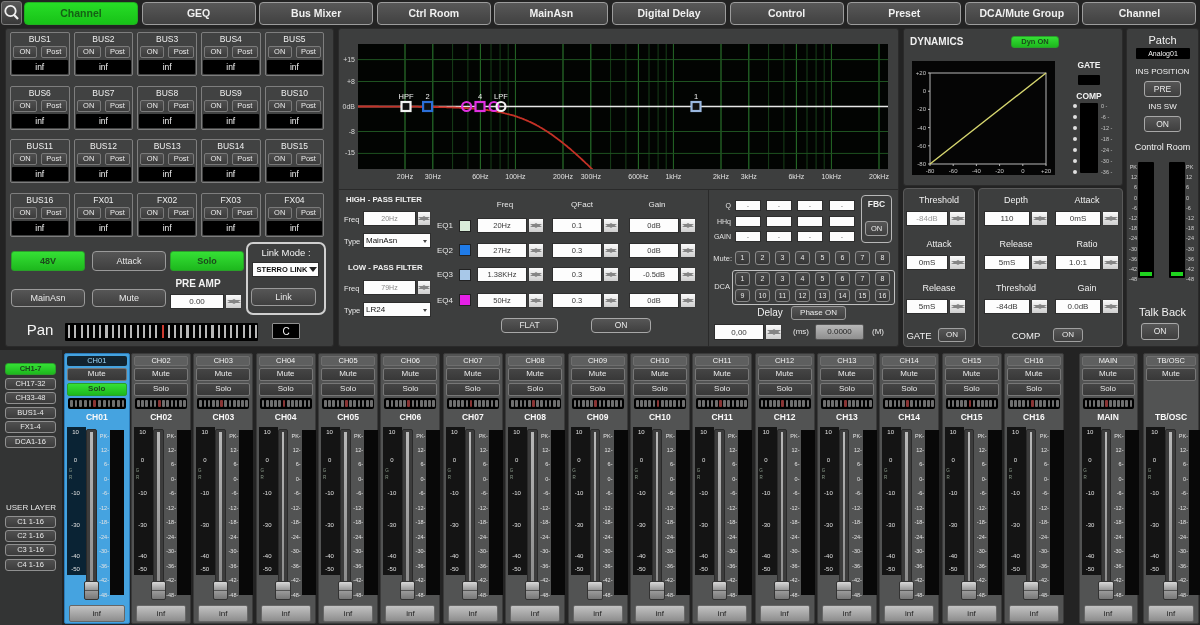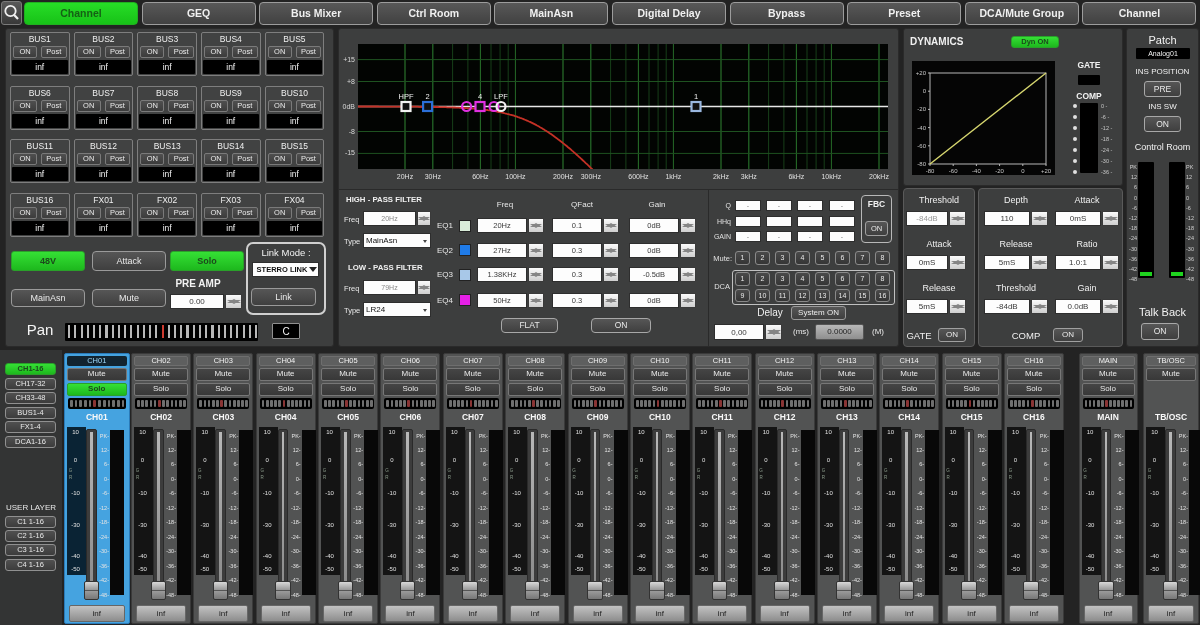--- a/index.html
+++ b/index.html
@@ -18,21 +18,21 @@
 <circle cx="8.5" cy="9" r="5.2" fill="none" stroke="#f0f0f0" stroke-width="1.8"></circle>
 <line x1="12.2" y1="13" x2="16" y2="17" stroke="#f0f0f0" stroke-width="2.2"></line>
 </svg>
   </div>
 <div class="bt" style="left:24.0px;top:2.0px;width:114.0px;height:23.0px;font-size:10.5px;border-radius:4px;background:linear-gradient(#27dd27,#17c217);color:#156015;border:1px solid #20b020;line-height:21.0px;font-weight:bold;">Channel</div>
 <div class="bt" style="left:141.6px;top:2.0px;width:114.0px;height:23.0px;font-size:10.5px;border-radius:4px;background:linear-gradient(#585858,#414141);color:#f0f0f0;border:1px solid #9c9c9c;line-height:21.0px;font-weight:bold;">GEQ</div>
 <div class="bt" style="left:259.2px;top:2.0px;width:114.0px;height:23.0px;font-size:10.5px;border-radius:4px;background:linear-gradient(#585858,#414141);color:#f0f0f0;border:1px solid #9c9c9c;line-height:21.0px;font-weight:bold;">Bus Mixer</div>
 <div class="bt" style="left:376.8px;top:2.0px;width:114.0px;height:23.0px;font-size:10.5px;border-radius:4px;background:linear-gradient(#585858,#414141);color:#f0f0f0;border:1px solid #9c9c9c;line-height:21.0px;font-weight:bold;">Ctrl Room</div>
 <div class="bt" style="left:494.4px;top:2.0px;width:114.0px;height:23.0px;font-size:10.5px;border-radius:4px;background:linear-gradient(#585858,#414141);color:#f0f0f0;border:1px solid #9c9c9c;line-height:21.0px;font-weight:bold;">MainAsn</div>
 <div class="bt" style="left:612.0px;top:2.0px;width:114.0px;height:23.0px;font-size:10.5px;border-radius:4px;background:linear-gradient(#585858,#414141);color:#f0f0f0;border:1px solid #9c9c9c;line-height:21.0px;font-weight:bold;">Digital Delay</div>
-<div class="bt" style="left:729.6px;top:2.0px;width:114.0px;height:23.0px;font-size:10.5px;border-radius:4px;background:linear-gradient(#585858,#414141);color:#f0f0f0;border:1px solid #9c9c9c;line-height:21.0px;font-weight:bold;">Bypass</div>
+<div class="bt" style="left:729.6px;top:2.0px;width:114.0px;height:23.0px;font-size:10.5px;border-radius:4px;background:linear-gradient(#585858,#414141);color:#f0f0f0;border:1px solid #9c9c9c;line-height:21.0px;font-weight:bold;">Control</div>
 <div class="bt" style="left:847.2px;top:2.0px;width:114.0px;height:23.0px;font-size:10.5px;border-radius:4px;background:linear-gradient(#585858,#414141);color:#f0f0f0;border:1px solid #9c9c9c;line-height:21.0px;font-weight:bold;">Preset</div>
 <div class="bt" style="left:964.8px;top:2.0px;width:114.0px;height:23.0px;font-size:10.5px;border-radius:4px;background:linear-gradient(#585858,#414141);color:#f0f0f0;border:1px solid #9c9c9c;line-height:21.0px;font-weight:bold;">DCA/Mute Group</div>
 <div class="bt" style="left:1082.4px;top:2.0px;width:114.0px;height:23.0px;font-size:10.5px;border-radius:4px;background:linear-gradient(#585858,#414141);color:#f0f0f0;border:1px solid #9c9c9c;line-height:21.0px;font-weight:bold;">Channel</div>
 <div class="panel" style="left:5.0px;top:28.0px;width:329.0px;height:319.0px;"></div>
 <div class="" style="left:10.0px;top:32.0px;width:59.5px;height:44.0px;border:1px solid #7e7e7e;border-radius:2px;background:#414242;"></div>
 <div class="lb" style="left:10.0px;top:33.0px;width:59.5px;height:12.0px;font-size:8.5px;color:#f0f0f0;text-align:center;line-height:12.0px;font-weight:normal;">BUS1</div>
 <div class="bt" style="left:13.0px;top:46.0px;width:24.0px;height:12.0px;font-size:7.5px;border-radius:2px;background:linear-gradient(#4f4f4f,#3c3c3c);color:#e9e9e9;border:1px solid #7a7a7a;line-height:10.0px;">ON</div>
 <div class="bt" style="left:41.0px;top:46.0px;width:25.5px;height:12.0px;font-size:7.5px;border-radius:2px;background:linear-gradient(#4f4f4f,#3c3c3c);color:#e9e9e9;border:1px solid #7a7a7a;line-height:10.0px;">Post</div>
 <div class="blk" style="left:12.0px;top:60.0px;width:55.5px;height:14.0px;font-size:8.5px;line-height:14px;">inf</div>
 <div class="" style="left:73.7px;top:32.0px;width:59.5px;height:44.0px;border:1px solid #7e7e7e;border-radius:2px;background:#414242;"></div>
@@ -395,21 +395,21 @@
 <div class="bt" style="left:795.0px;top:288.5px;width:15.0px;height:13.5px;font-size:7px;border-radius:3px;background:linear-gradient(#4a4a4a,#353535);color:#e9e9e9;border:1px solid #8a8a8a;line-height:11.5px;">12</div>
 <div class="bt" style="left:815.0px;top:272.0px;width:15.0px;height:13.5px;font-size:7px;border-radius:3px;background:linear-gradient(#4a4a4a,#353535);color:#e9e9e9;border:1px solid #8a8a8a;line-height:11.5px;">5</div>
 <div class="bt" style="left:815.0px;top:288.5px;width:15.0px;height:13.5px;font-size:7px;border-radius:3px;background:linear-gradient(#4a4a4a,#353535);color:#e9e9e9;border:1px solid #8a8a8a;line-height:11.5px;">13</div>
 <div class="bt" style="left:835.0px;top:272.0px;width:15.0px;height:13.5px;font-size:7px;border-radius:3px;background:linear-gradient(#4a4a4a,#353535);color:#e9e9e9;border:1px solid #8a8a8a;line-height:11.5px;">6</div>
 <div class="bt" style="left:835.0px;top:288.5px;width:15.0px;height:13.5px;font-size:7px;border-radius:3px;background:linear-gradient(#4a4a4a,#353535);color:#e9e9e9;border:1px solid #8a8a8a;line-height:11.5px;">14</div>
 <div class="bt" style="left:855.0px;top:272.0px;width:15.0px;height:13.5px;font-size:7px;border-radius:3px;background:linear-gradient(#4a4a4a,#353535);color:#e9e9e9;border:1px solid #8a8a8a;line-height:11.5px;">7</div>
 <div class="bt" style="left:855.0px;top:288.5px;width:15.0px;height:13.5px;font-size:7px;border-radius:3px;background:linear-gradient(#4a4a4a,#353535);color:#e9e9e9;border:1px solid #8a8a8a;line-height:11.5px;">15</div>
 <div class="bt" style="left:875.0px;top:272.0px;width:15.0px;height:13.5px;font-size:7px;border-radius:3px;background:linear-gradient(#4a4a4a,#353535);color:#e9e9e9;border:1px solid #8a8a8a;line-height:11.5px;">8</div>
 <div class="bt" style="left:875.0px;top:288.5px;width:15.0px;height:13.5px;font-size:7px;border-radius:3px;background:linear-gradient(#4a4a4a,#353535);color:#e9e9e9;border:1px solid #8a8a8a;line-height:11.5px;">16</div>
 <div class="lb" style="left:753.0px;top:306.0px;width:34.0px;height:14.0px;font-size:10px;color:#f0f0f0;text-align:center;line-height:14.0px;font-weight:normal;">Delay</div>
-<div class="bt" style="left:791.0px;top:306.0px;width:55.0px;height:14.0px;font-size:8px;border-radius:3px;background:linear-gradient(#565656,#3f3f3f);color:#e9e9e9;border:1px solid #9a9a9a;line-height:12.0px;">System ON</div>
+<div class="bt" style="left:791.0px;top:306.0px;width:55.0px;height:14.0px;font-size:8px;border-radius:3px;background:linear-gradient(#565656,#3f3f3f);color:#e9e9e9;border:1px solid #9a9a9a;line-height:12.0px;">Phase ON</div>
 <div class="wb" style="left:714.0px;top:324.0px;width:50.0px;height:16.0px;font-size:8px;color:#3a3a3a;line-height:15.0px;">0,00</div>
 <div class="sp" style="left:765.0px;top:324.0px;width:17px;height:16px;">
 <div class="spu" style="top:1px;border-bottom-width:5px;border-left-width:7px;border-right-width:7px;"></div>
 <div class="spd" style="bottom:1px;border-top-width:5px;border-left-width:7px;border-right-width:7px;"></div>
 </div>
 <div class="lb" style="left:788.0px;top:326.0px;width:26.0px;height:12.0px;font-size:8px;color:#e8e8e8;text-align:center;line-height:12.0px;font-weight:normal;">(ms)</div>
 <div class="bt" style="left:815.0px;top:324.0px;width:49.0px;height:16.0px;font-size:8px;border-radius:2px;background:linear-gradient(#b8b8b8,#8f8f8f);color:#222;border:1px solid #555;line-height:14.0px;">0.0000</div>
 <div class="lb" style="left:867.0px;top:326.0px;width:22.0px;height:12.0px;font-size:8px;color:#e8e8e8;text-align:center;line-height:12.0px;font-weight:normal;">(M)</div>
 <div class="panel" style="left:903.0px;top:28.0px;width:220.0px;height:158.0px;"></div>
 <div class="panel" style="left:903.0px;top:188.0px;width:72.0px;height:159.0px;border-color:#5a5a5a;border-radius:4px;"></div>
@@ -553,21 +553,21 @@
 <div class="lb" style="left:1186.0px;top:244.6px;width:11.0px;height:8.0px;font-size:5.5px;color:#d0d0d0;text-align:left;line-height:8.0px;font-weight:normal;">-30</div>
 <div class="lb" style="left:1126.0px;top:254.8px;width:11.0px;height:8.0px;font-size:5.5px;color:#d0d0d0;text-align:right;line-height:8.0px;font-weight:normal;">-36</div>
 <div class="lb" style="left:1186.0px;top:254.8px;width:11.0px;height:8.0px;font-size:5.5px;color:#d0d0d0;text-align:left;line-height:8.0px;font-weight:normal;">-36</div>
 <div class="lb" style="left:1126.0px;top:265.0px;width:11.0px;height:8.0px;font-size:5.5px;color:#d0d0d0;text-align:right;line-height:8.0px;font-weight:normal;">-42</div>
 <div class="lb" style="left:1186.0px;top:265.0px;width:11.0px;height:8.0px;font-size:5.5px;color:#d0d0d0;text-align:left;line-height:8.0px;font-weight:normal;">-42</div>
 <div class="lb" style="left:1126.0px;top:275.2px;width:11.0px;height:8.0px;font-size:5.5px;color:#d0d0d0;text-align:right;line-height:8.0px;font-weight:normal;">-48</div>
 <div class="lb" style="left:1186.0px;top:275.2px;width:11.0px;height:8.0px;font-size:5.5px;color:#d0d0d0;text-align:left;line-height:8.0px;font-weight:normal;">-48</div>
 <div class="lb" style="left:1128.0px;top:305.0px;width:69.0px;height:14.0px;font-size:11px;color:#f2f2f2;text-align:center;line-height:14.0px;font-weight:normal;">Talk Back</div>
 <div class="bt" style="left:1141.0px;top:323.0px;width:38.0px;height:17.0px;font-size:8.5px;border-radius:3px;background:linear-gradient(#565656,#3f3f3f);color:#e9e9e9;border:1px solid #a8a8a8;line-height:15.0px;">ON</div>
 <div class="" style="left:0.0px;top:350.0px;width:62.0px;height:275.0px;background:#333434;"></div>
-<div class="bt" style="left:5.0px;top:363.0px;width:51.0px;height:12.0px;font-size:7.5px;border-radius:3px;background:linear-gradient(#35e035,#1db81d);color:#1c4a1c;border:1px solid #2aa02a;line-height:10.0px;font-weight:bold;">CH1-16</div>
+<div class="bt" style="left:5.0px;top:363.0px;width:51.0px;height:12.0px;font-size:7.5px;border-radius:3px;background:linear-gradient(#35e035,#1db81d);color:#1c4a1c;border:1px solid #2aa02a;line-height:10.0px;font-weight:bold;">CH1-7</div>
 <div class="bt" style="left:5.0px;top:377.6px;width:51.0px;height:12.0px;font-size:7.5px;border-radius:3px;background:linear-gradient(#505050,#3c3c3c);color:#e9e9e9;border:1px solid #909090;line-height:10.0px;">CH17-32</div>
 <div class="bt" style="left:5.0px;top:392.2px;width:51.0px;height:12.0px;font-size:7.5px;border-radius:3px;background:linear-gradient(#505050,#3c3c3c);color:#e9e9e9;border:1px solid #909090;line-height:10.0px;">CH33-48</div>
 <div class="bt" style="left:5.0px;top:406.8px;width:51.0px;height:12.0px;font-size:7.5px;border-radius:3px;background:linear-gradient(#505050,#3c3c3c);color:#e9e9e9;border:1px solid #909090;line-height:10.0px;">BUS1-4</div>
 <div class="bt" style="left:5.0px;top:421.4px;width:51.0px;height:12.0px;font-size:7.5px;border-radius:3px;background:linear-gradient(#505050,#3c3c3c);color:#e9e9e9;border:1px solid #909090;line-height:10.0px;">FX1-4</div>
 <div class="bt" style="left:5.0px;top:436.0px;width:51.0px;height:12.0px;font-size:7.5px;border-radius:3px;background:linear-gradient(#505050,#3c3c3c);color:#e9e9e9;border:1px solid #909090;line-height:10.0px;">DCA1-16</div>
 <div class="lb" style="left:2.0px;top:503.0px;width:58.0px;height:10.0px;font-size:8px;color:#e8e8e8;text-align:center;line-height:10.0px;font-weight:normal;">USER LAYER</div>
 <div class="bt" style="left:5.0px;top:516.0px;width:51.0px;height:12.0px;font-size:7.5px;border-radius:3px;background:linear-gradient(#505050,#3c3c3c);color:#e9e9e9;border:1px solid #909090;line-height:10.0px;">C1 1-16</div>
 <div class="bt" style="left:5.0px;top:530.2px;width:51.0px;height:12.0px;font-size:7.5px;border-radius:3px;background:linear-gradient(#505050,#3c3c3c);color:#e9e9e9;border:1px solid #909090;line-height:10.0px;">C2 1-16</div>
 <div class="bt" style="left:5.0px;top:544.4px;width:51.0px;height:12.0px;font-size:7.5px;border-radius:3px;background:linear-gradient(#505050,#3c3c3c);color:#e9e9e9;border:1px solid #909090;line-height:10.0px;">C3 1-16</div>
 <div class="bt" style="left:5.0px;top:558.6px;width:51.0px;height:12.0px;font-size:7.5px;border-radius:3px;background:linear-gradient(#505050,#3c3c3c);color:#e9e9e9;border:1px solid #909090;line-height:10.0px;">C4 1-16</div>

